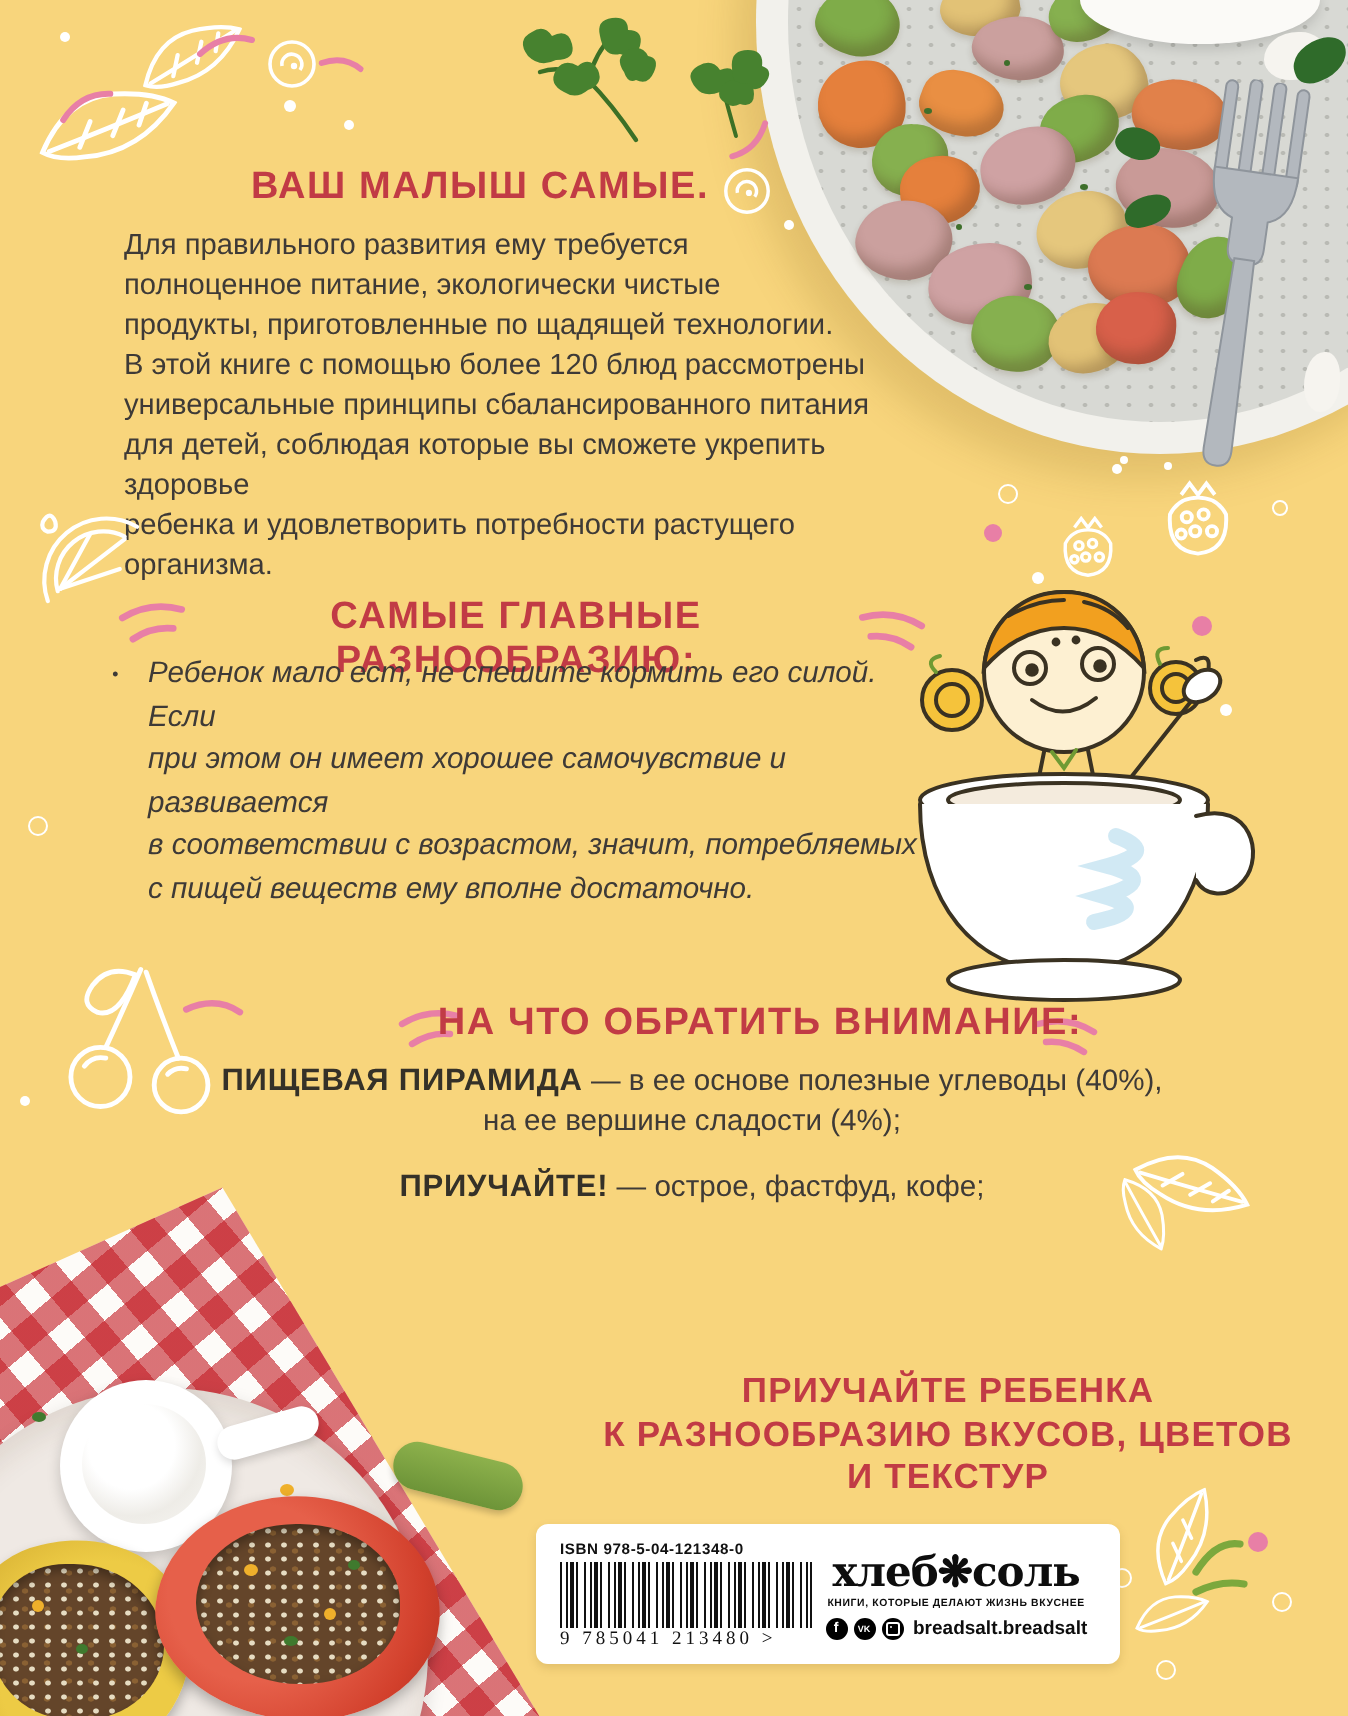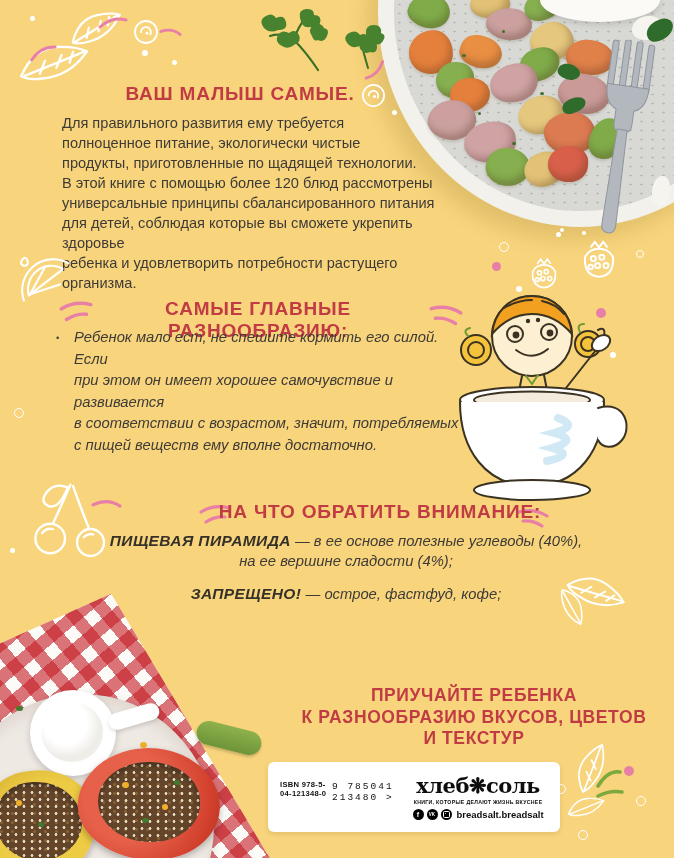--- a/index.html
+++ b/index.html
@@ -27,21 +27,21 @@
   
   .headline{position:absolute;font-weight:700;color:#C13B45;letter-spacing:.8px;text-align:center;font-size:19px;}
   #intro{position:absolute;left:62px;top:113px;width:402px;font-size:14.6px;line-height:20px;
     white-space:pre-line;color:#3E3A37;}
   #rec-list{position:absolute;left:56px;top:327px;width:408px;font-style:italic;}
   .rec-item{display:flex;margin-bottom:15px;font-size:14.8px;line-height:21.5px;}
   .rec-bullet{width:18px;flex:0 0 18px;color:#3E3A37;font-size:15px;line-height:21.5px;text-align:left;}
   .rec-bullet::before{content:"•";font-size:9px;vertical-align:2px;}
   .rec-text{white-space:pre-line;}
   #attention-list{position:absolute;left:72px;top:531px;width:548px;text-align:center;}
-  .att{margin-bottom:13px;font-size:14.8px;line-height:19.5px;font-style:italic;}
+  .att{margin-bottom:13px;font-size:14.8px;line-height:19.5px;}
   .att-lead{font-weight:700;font-size:15.5px;letter-spacing:.4px;color:#353128;}
   .att-text{white-space:pre-line;}
   #cta{position:absolute;left:283px;top:685px;width:382px;text-align:center;
     color:#C13B45;font-weight:700;font-size:17.5px;line-height:21.5px;letter-spacing:.6px;white-space:pre-line;}
 
   
   #cloth-clip{position:absolute;inset:0;clip-path:polygon(0 75%,16.5% 69.2%,40% 100%,0 100%);}
   #cloth{position:absolute;left:-260px;top:500px;width:800px;height:620px;transform:rotate(-40deg);
     background-color:#fdfbf8;
     background-image:
@@ -62,25 +62,25 @@
     background-size:8px 7px,11px 9px;box-shadow:inset 0 3px 6px rgba(0,0,0,.35);}
   .corn{position:absolute;border-radius:50%;background:#efb02b;}
   .herb{position:absolute;border-radius:50%;background:#3F7A2E;}
   #pepper-stem{position:absolute;left:196px;top:726px;width:66px;height:24px;border-radius:12px;
     background:linear-gradient(#8db14c,#6d9438);transform:rotate(14deg);box-shadow:0 2px 3px rgba(0,0,0,.2);}
 
   
   #barcode-panel{position:absolute;left:268px;top:762px;width:292px;height:70px;background:#fff;border-radius:6px;
     display:flex;align-items:center;justify-content:space-between;padding:6px 10px 6px 12px;box-sizing:border-box;
     box-shadow:0 2px 5px rgba(120,90,20,.18);}
-  #barcode-block{width:128px;display:flex;flex-direction:row;}
+  #barcode-block{width:128px;display:flex;flex-direction:column;}
   #isbn{font-size:7.6px;font-weight:700;letter-spacing:.3px;color:#111;}
   #bars{margin-top:2px;height:33px;
     background:repeating-linear-gradient(90deg,#111 0 1px,#fff 1px 3px,#111 3px 4px,#fff 4px 5px,#111 5px 7px,#fff 7px 8px,#111 8px 9px,#fff 9px 12px);}
-  #bar-digits{font-size:9.5px;letter-spacing:2px;color:#111;margin-top:1px;font-family:Liberation Mono, monospace;}
+  #bar-digits{font-size:9.5px;letter-spacing:2px;color:#111;margin-top:1px;font-family:Liberation Serif, serif;}
   #publisher{width:146px;display:flex;flex-direction:column;align-items:center;}
   #logo{font-family:"DejaVu Serif",serif;font-weight:700;font-size:21px;color:#0d0d0d;letter-spacing:-.5px;line-height:22px;}
   #tagline{font-size:5.2px;font-weight:700;letter-spacing:.32px;color:#0d0d0d;margin-top:2px;white-space:nowrap;}
   #social-row{display:flex;align-items:center;margin-top:4px;}
   .soc{width:11px;height:11px;border-radius:50%;background:#000;color:#fff;font-size:7px;font-weight:700;
     display:flex;align-items:center;justify-content:center;margin-right:3px;}
   .soc.vk{font-size:4.5px;letter-spacing:0;}
   .soc .cam{width:5px;height:5px;border:1px solid #fff;border-radius:1.5px;position:relative;}
   .soc .cam::after{content:"";position:absolute;left:1px;top:1px;width:1.5px;height:1.5px;border-radius:50%;background:#fff;}
   #social-handle{font-size:9.5px;font-weight:700;color:#0d0d0d;margin-left:2px;}
@@ -354,21 +354,21 @@
     </g>
   </svg>
   <div class="headline" style="left:160px;top:501px;width:440px;">НА ЧТО ОБРАТИТЬ ВНИМАНИЕ:</div>
 
   <div id="attention-list">
     <div class="att">
       <span class="att-lead">ПИЩЕВАЯ ПИРАМИДА</span><span class="att-text"> — в ее основе полезные углеводы (40%),
 на ее вершине сладости (4%);</span>
     </div>
     <div class="att">
-      <span class="att-lead">ЗАПРЕЩЕНО!</span><span class="att-text"> — острое, фастфуд, кофе;</span>
+      <span class="att-lead">ПРИУЧАЙТЕ!</span><span class="att-text"> — острое, фастфуд, кофе;</span>
     </div>
   </div>
 
   <svg class="doodle" style="left:566px;top:568px;transform:rotate(30deg);" width="60" height="50" viewBox="0 0 42 24">
     <g stroke="#fff" stroke-width="1.4" fill="none" stroke-linecap="round">
       <path d="M1,17 Q10,2 24,3 Q35,4 41,8 Q29,21 13,20 Q5,20 1,17 Z"></path>
       <path d="M3,17 Q20,13 39,8"></path>
         <path d="M12,17 L16,10"></path>
         <path d="M22,15 L26,8"></path>
         <path d="M30,13 L33,7"></path>

